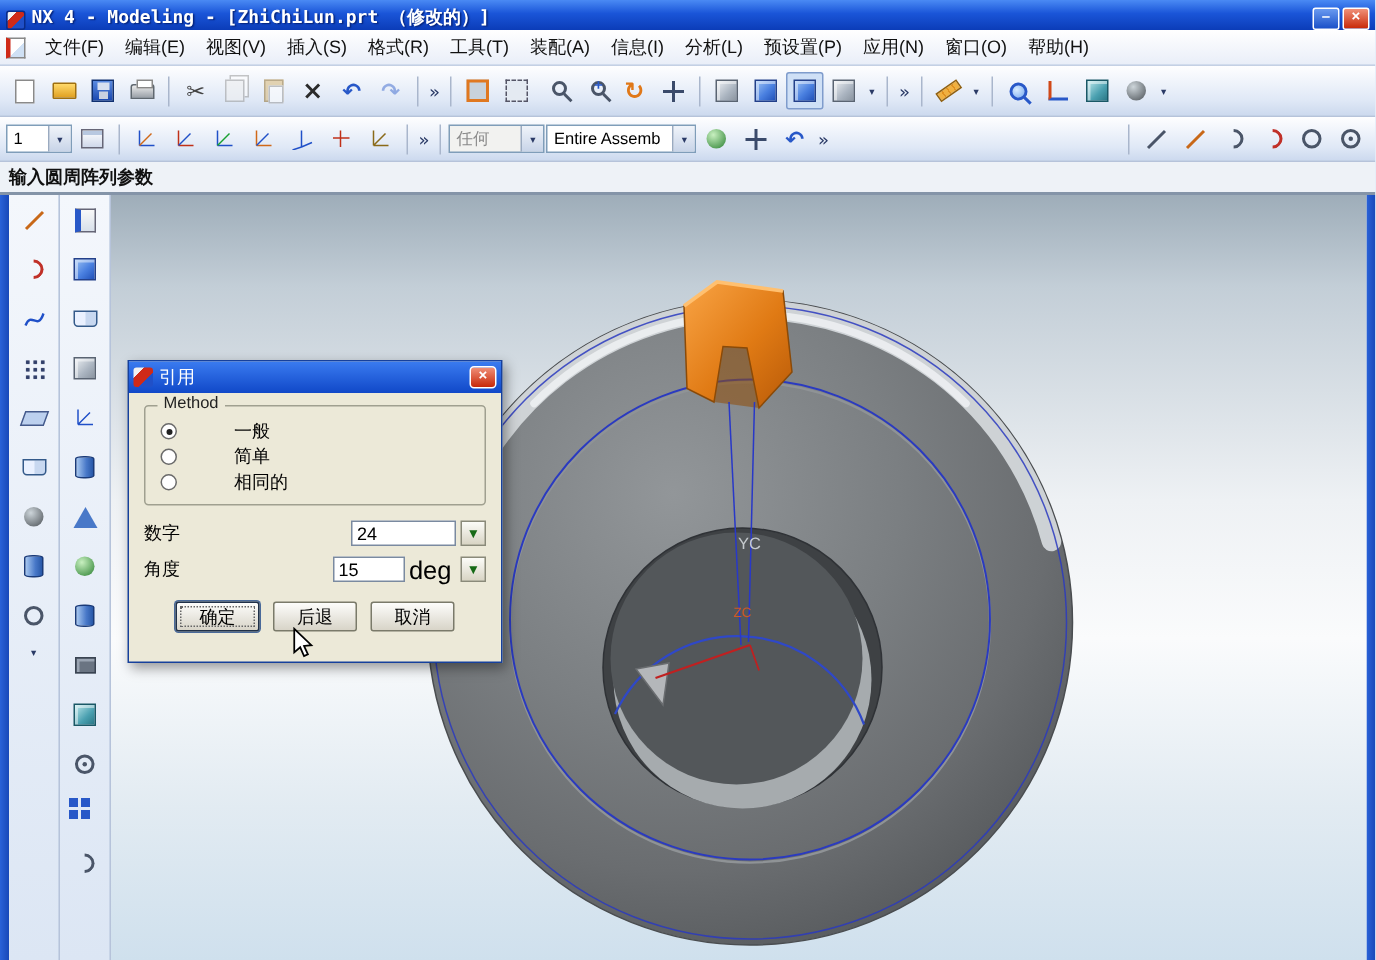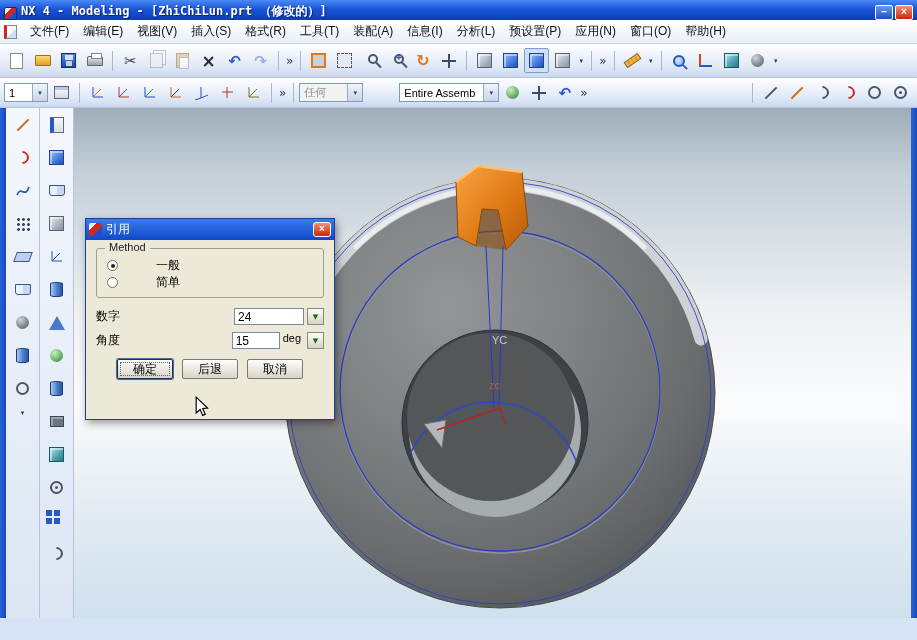--- a/index.html
+++ b/index.html
@@ -88,21 +88,21 @@
   .sh-cone { width:0; height:0; border-left:8px solid transparent; border-right:8px solid transparent; border-bottom:14px solid #4878c8; }
   .sh-note { width:14px; height:16px; background:linear-gradient(#f8f8f8,#d8e0ea); border:1px solid #667; border-left:4px solid #2858c8; }
   .sh-book { width:16px; height:11px; background:linear-gradient(90deg,#eaf1ff 49%,#c8d8f0 51%); border:1px solid #345a8a; border-radius:0 0 3px 3px; }
   .sh-quad { width:6px; height:6px; background:#2858c8; box-shadow:8px 0 0 #2858c8, 0 8px 0 #2858c8, 8px 8px 0 #2858c8; margin:-8px 8px 8px -8px; }
   .sh-pocket { width:14px; height:11px; background:#6a7482; border:1px solid #3a4452; box-shadow:inset 2px 2px 0 #9aa4b2; }
 
   .combo { height:19px; background:#fff; border:1px solid #7f9db9; display:inline-flex; align-items:center;
     font-size:11px; padding-left:4px; gap:2px; flex:none; }
   .combo .ca { width:15px; height:100%; background:linear-gradient(#f0f4fa,#c8d4e8); border-left:1px solid #9aaac0;
     font-size:7px; display:flex; align-items:center; justify-content:center; color:#2a3a66; font-family:"DejaVu Sans",sans-serif; }
-  .combo.small { width:44px; } .combo.filter { width:64px; color:#8a8a8a; background:#f2f2f0; } .combo.scope { width:100px;margin-left:35px; }
+  .combo.small { width:44px; } .combo.filter { width:64px; color:#8a8a8a; background:#f2f2f0; } .combo.scope { width:100px; }
   .combo .cv { flex:1; overflow:hidden; white-space:nowrap; }
 
   
   .promptbar { height:22px; background:#eef2f7; border-bottom:2px solid #8494a8; display:flex; align-items:center;
     padding-left:6px; font-weight:bold; color:#111; }
 
   
   .main { display:flex; height:510px; }
   .border-strip { width:6px; background:linear-gradient(90deg,#2a62d8,#1848b8); flex:none; }
   .side { width:34px; background:linear-gradient(180deg,#f4f7fc,#dce6f4); border-right:1px solid #b6c3da;
@@ -124,21 +124,21 @@
   .group { border:1px solid #a0a090; border-radius:3px; padding:8px 10px 6px; position:relative; margin-bottom:10px; }
   .group-label { position:absolute; top:-8px; left:8px; background:#ece9d8; padding:0 4px; font-size:11px; color:#222; }
   .radio-row { display:flex; align-items:center; height:17px;gap:32px; }
   .radio { width:11px; height:11px; border:1px solid #6a6a6a; border-radius:50%; background:#fff; margin-right:6px; position:relative; flex:none; }
   .radio.checked::after { content:""; position:absolute; left:2.5px; top:2.5px; width:4px; height:4px; border-radius:50%; background:#222; }
   .field-row { display:flex; margin:7px 0; }
   .f-label { flex:1; }
   .f-input { width:70px; height:17px; border:1px solid #7a8aa0; background:#fff; font-size:12px; padding:0 3px;
     font-family:"Liberation Sans",sans-serif; }
   .f-input.narrow { width:48px; }
-  .f-unit { font-size:11px; margin:0 3px; }
+  .f-unit { font-size:17px; margin:0 3px; }
   .spin { width:17px; height:17px; border:1px solid #8a8a7a; background:linear-gradient(#fcfcf8,#d8d4c4);
     display:flex; align-items:center; justify-content:center; font-size:7px; color:#176a17; margin-left:3px;
     font-family:"DejaVu Sans",sans-serif; }
   .btn-row { display:flex; justify-content:center; gap:9px; margin-top:10px; }
   .dbtn { width:56px; height:20px; border:1px solid #7a7a6a; background:linear-gradient(#fdfdfb,#d8d4c8);
     font-size:12px; font-family:"Liberation Sans",sans-serif; border-radius:2px; }
   .dbtn.default { border:1px solid #203048; box-shadow:0 0 0 1px #4a6a9a; outline:1px dotted #666; outline-offset:-4px; }
 
   .cursor { position:absolute; z-index:10; }
 </style>
@@ -334,20 +334,23 @@
         <i class="shape sh-darc red"></i>
       </span>
     <span class="ic">
         <i class="shape sh-ring"></i>
       </span>
     <span class="ic">
         <i class="shape sh-ring dot"></i>
       </span>
   </div>
 
+  <div class="promptbar">
+    <span>输入圆周阵列参数</span>
+  </div>
 
   <div class="main">
     <div class="border-strip"></div>
 
     <div class="side">
       <span class="ic">
           <i class="shape sh-dline orange"></i>
         </span>
       <span class="ic">
           <i class="shape sh-darc red"></i>
@@ -486,20 +489,24 @@
         <div class="dlg-body">
           <div class="group">
             <span class="group-label">Method</span>
             <div class="radio-row">
               <span class="radio checked"></span>
               <span>一般</span>
             </div>
             <div class="radio-row">
               <span class="radio"></span>
               <span>简单</span>
+            </div>
+            <div class="radio-row">
+              <span class="radio"></span>
+              <span>相同的</span>
             </div>
           </div>
           <div class="field-row">
             <span class="f-label">数字</span>
             <input class="f-input" value="24" style="">
             <span class="spin">▼</span>
           </div>
           <div class="field-row">
             <span class="f-label">角度</span>
             <input class="f-input narrow" value="15" style="">

